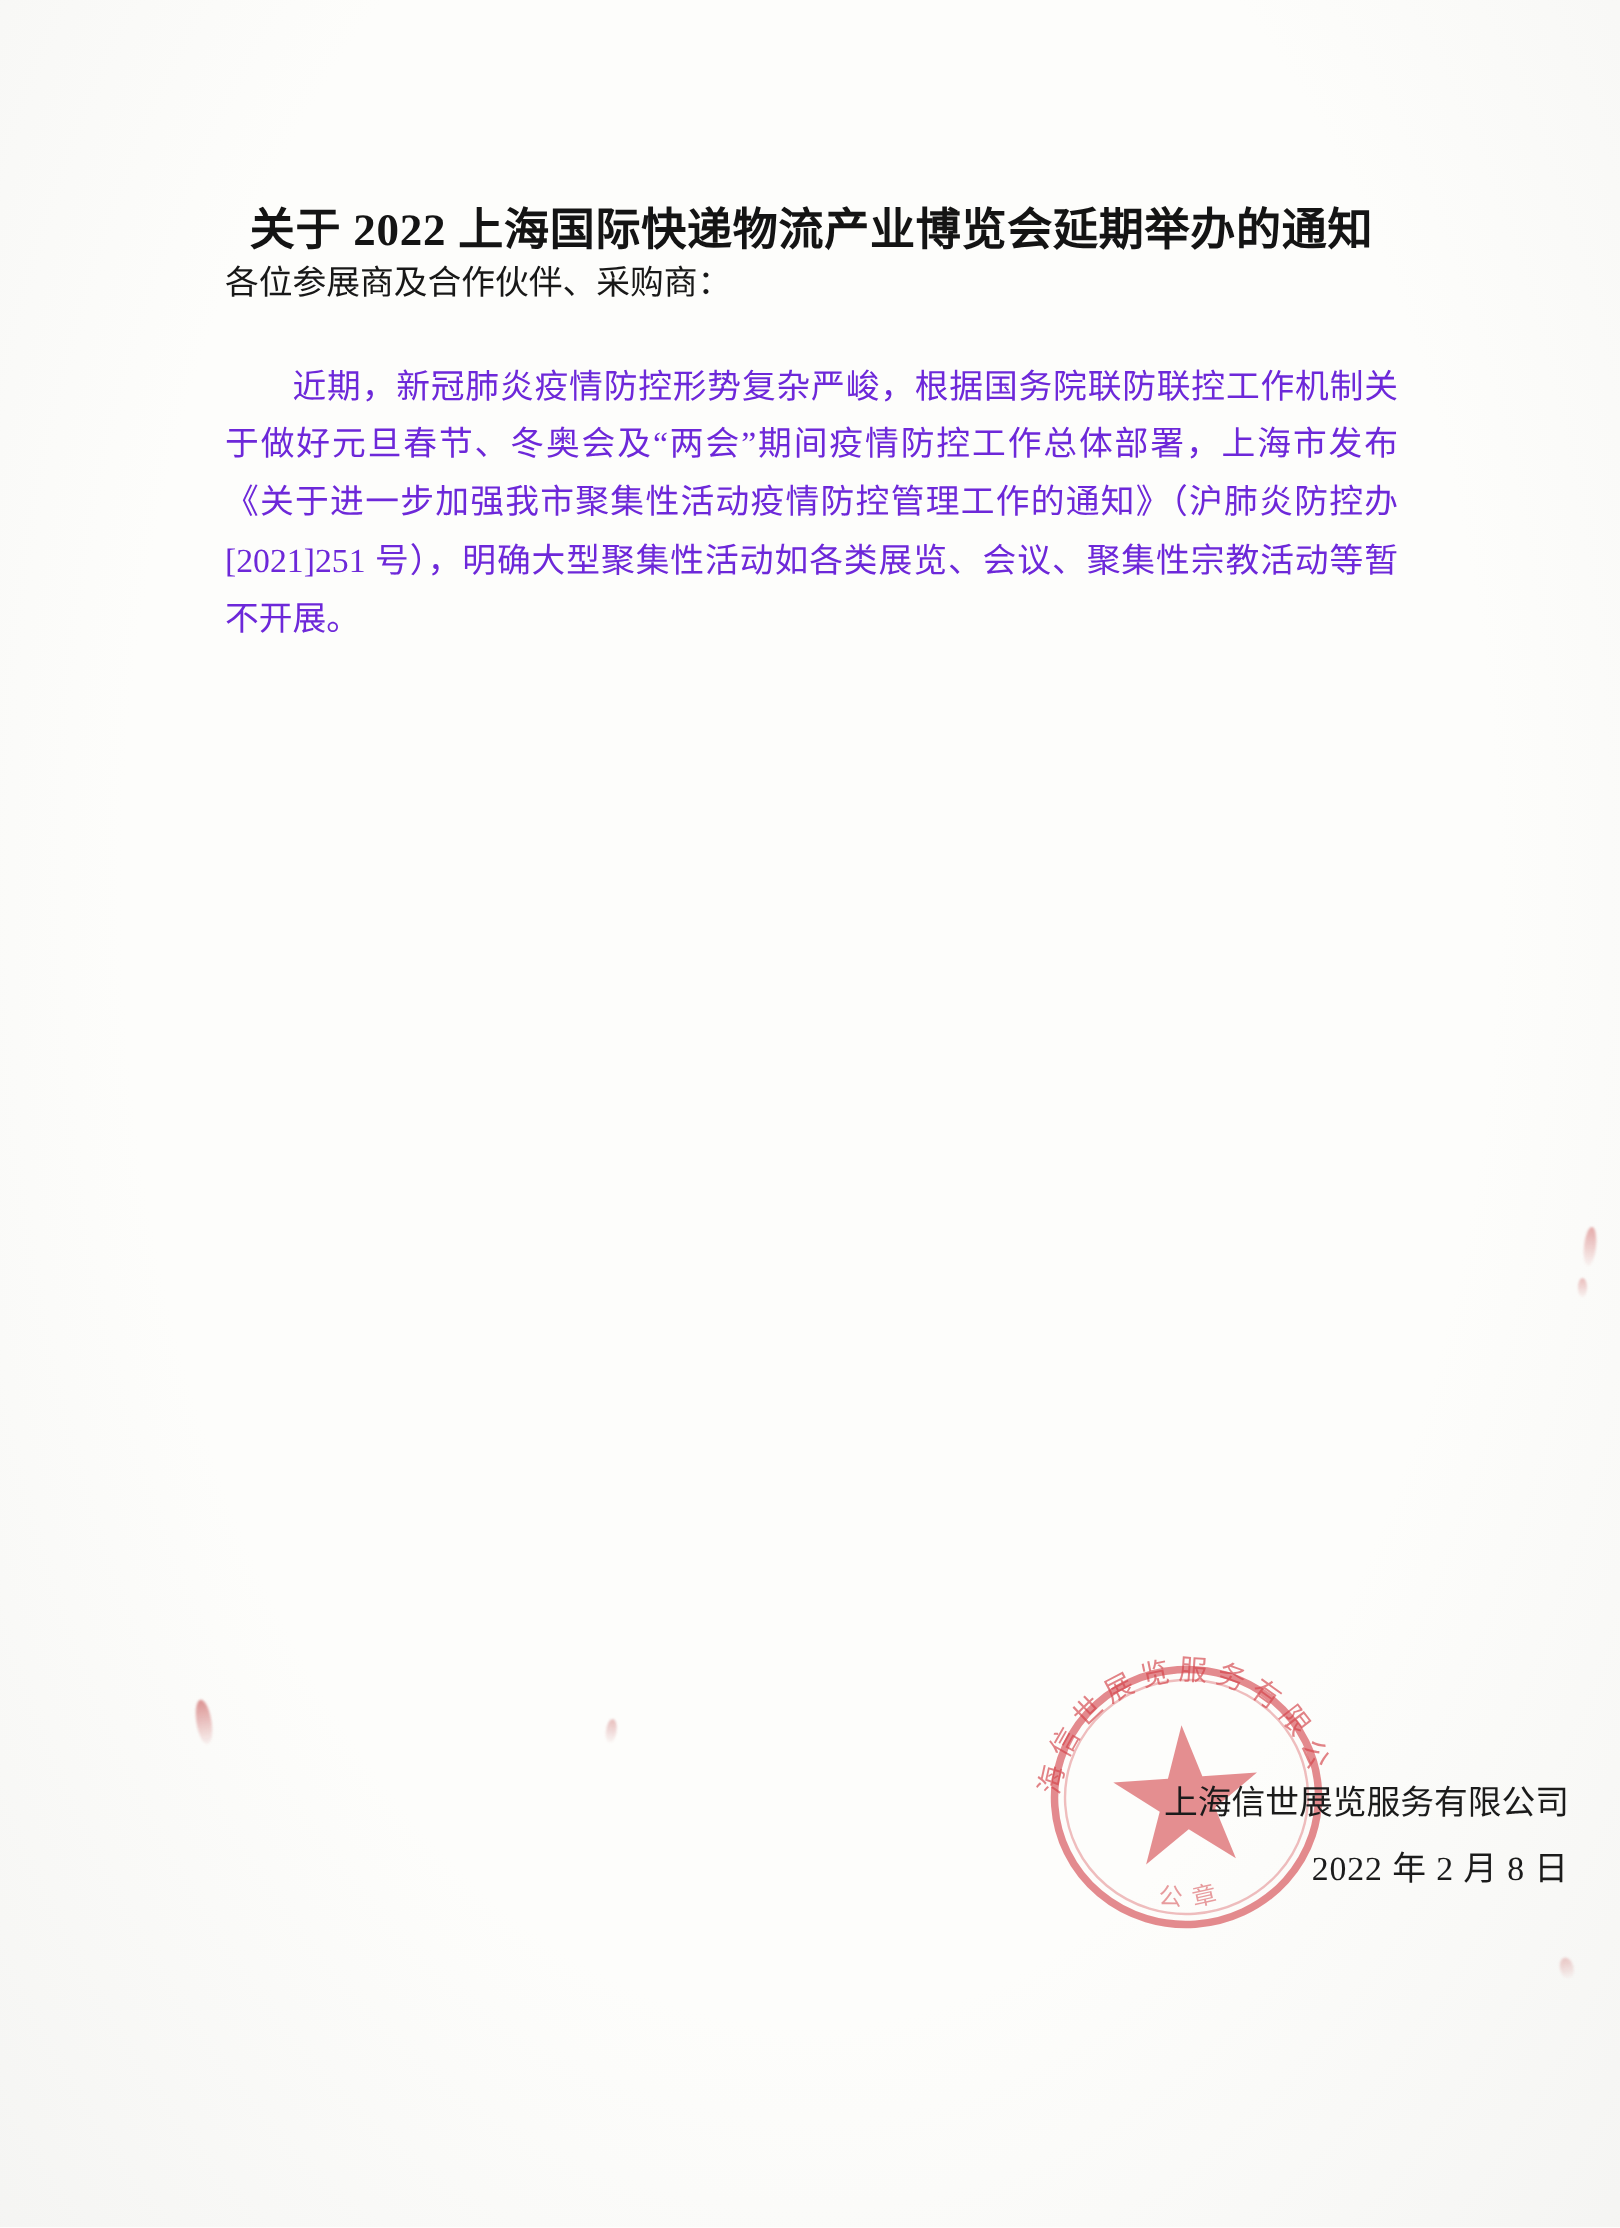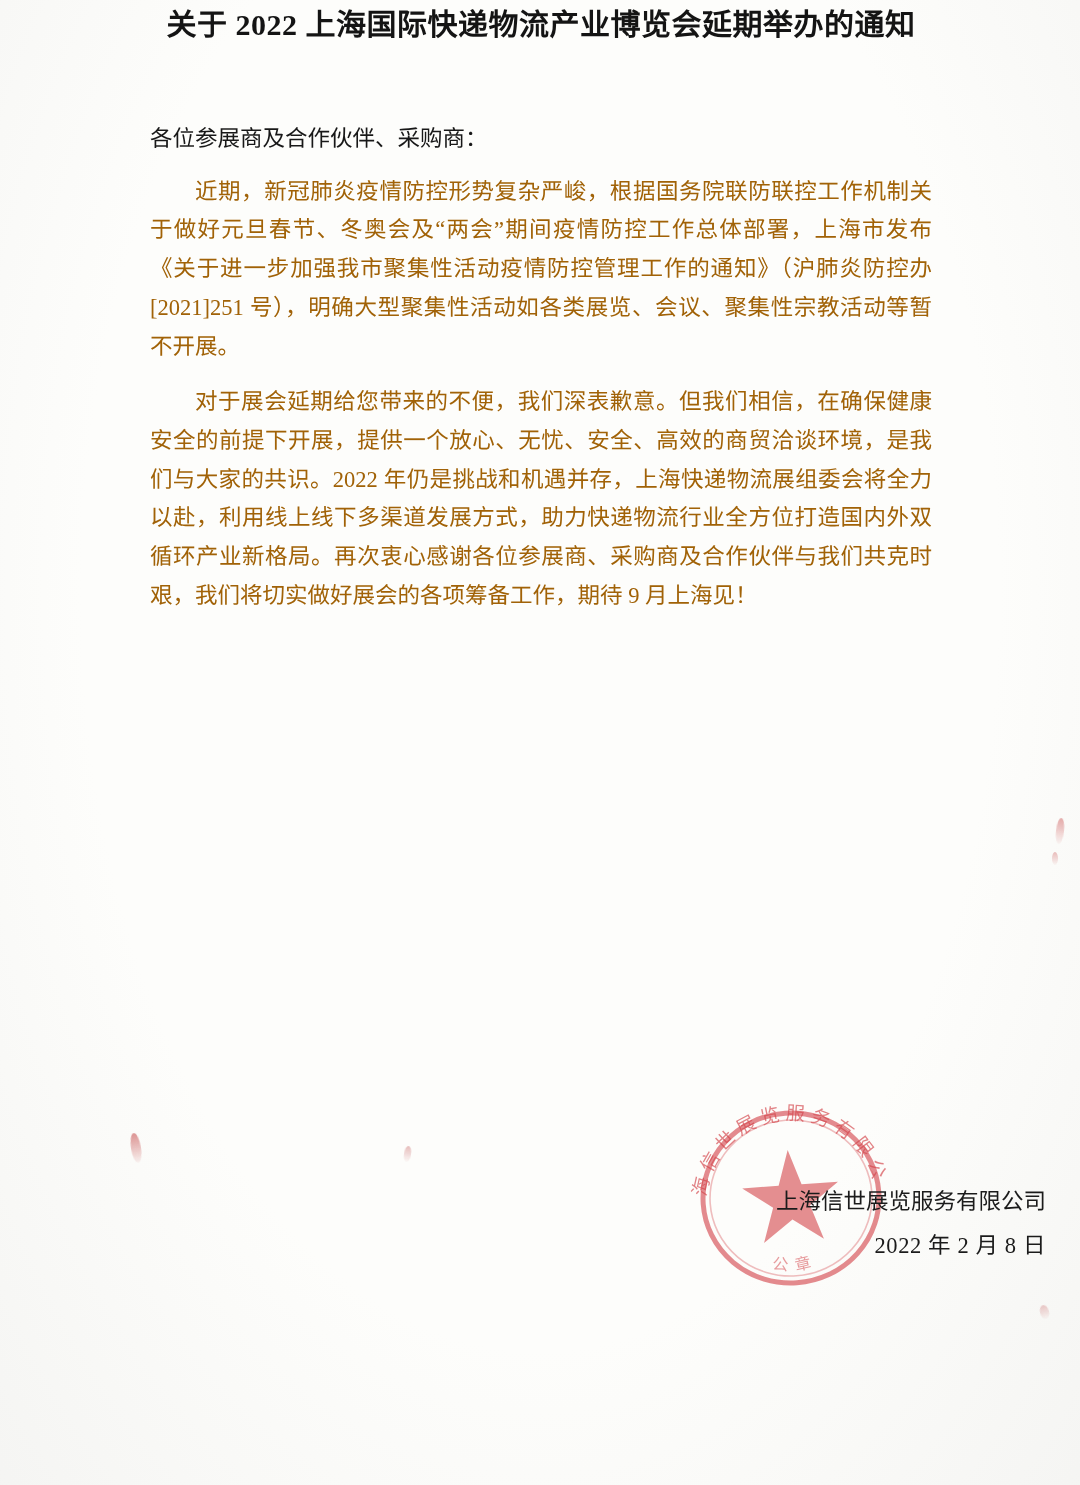--- a/index.html
+++ b/index.html
@@ -32,43 +32,43 @@
 
   .content {
     position: absolute;
     left: 150px;
     top: 0;
     width: 782px;
   }
 
   .doc-title {
     margin: 0;
+    padding-top: 128px;
     text-align: center;
     font-size: 30px;
     font-weight: bold;
     letter-spacing: 0.5px;
     color: #141414;
     font-family: "Liberation Serif", "DejaVu Serif", serif;
   }
 
   .salutation {
-    margin-top: 78px;
     font-size: 22.5px;
     line-height: 1.5;
     color: #181818;
   }
 
   p.body-par {
-    margin: 17px 0 0 0;
+    margin: 33px 0 0 0;
     font-size: 22.5px;
     line-height: 1.72;
     text-align: justify;
     text-justify: inter-ideograph;
     text-indent: 2em;
-    color: #a16207;
+    color: #6d28d9;
   }
 
   
   .sign-block {
     position: absolute;
     right: 34px;
     top: 1180px;
     width: 330px;
     text-align: right;
     font-size: 22.5px;
@@ -114,21 +114,20 @@
 <div class="page">
   <div class="paper-tint"></div>
 
   <div class="content">
 
     <h1 class="doc-title">关于 2022 上海国际快递物流产业博览会延期举办的通知</h1>
 
     <div class="salutation">各位参展商及合作伙伴、采购商：</div>
 
     <p class="body-par">近期，新冠肺炎疫情防控形势复杂严峻，根据国务院联防联控工作机制关于做好元旦春节、冬奥会及“两会”期间疫情防控工作总体部署，上海市发布《关于进一步加强我市聚集性活动疫情防控管理工作的通知》（沪肺炎防控办[2021]251 号），明确大型聚集性活动如各类展览、会议、聚集性宗教活动等暂不开展。</p>
-    <p class="body-par">对于展会延期给您带来的不便，我们深表歉意。但我们相信，在确保健康安全的前提下开展，提供一个放心、无忧、安全、高效的商贸洽谈环境，是我们与大家的共识。2022 年仍是挑战和机遇并存，上海快递物流展组委会将全力以赴，利用线上线下多渠道发展方式，助力快递物流行业全方位打造国内外双循环产业新格局。再次衷心感谢各位参展商、采购商及合作伙伴与我们共克时艰，我们将切实做好展会的各项筹备工作，期待 9 月上海见！</p>
 
   </div>
 
   <div class="seal">
     <svg viewBox="0 0 222 200" width="222" height="200" aria-hidden="true">
       <defs>
         <path id="sealArcTop" d="M 26 104 A 85 82 0 0 1 196 104"></path>
         <path id="sealArcBottom" d="M 36 112 A 76 72 0 0 0 186 112"></path>
       </defs>
       <g transform="rotate(-4 111 100)">

